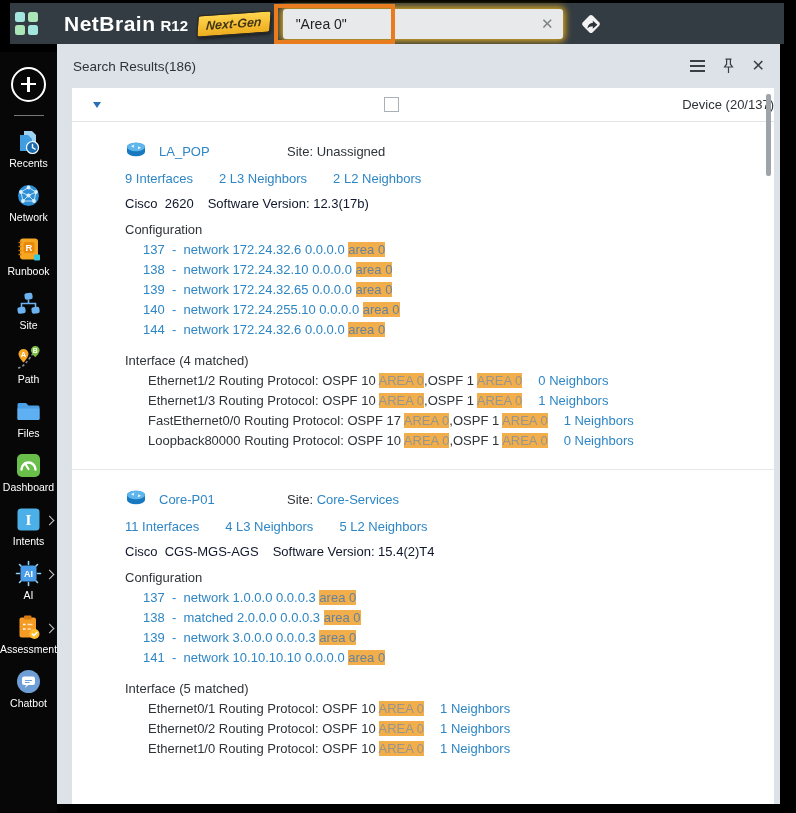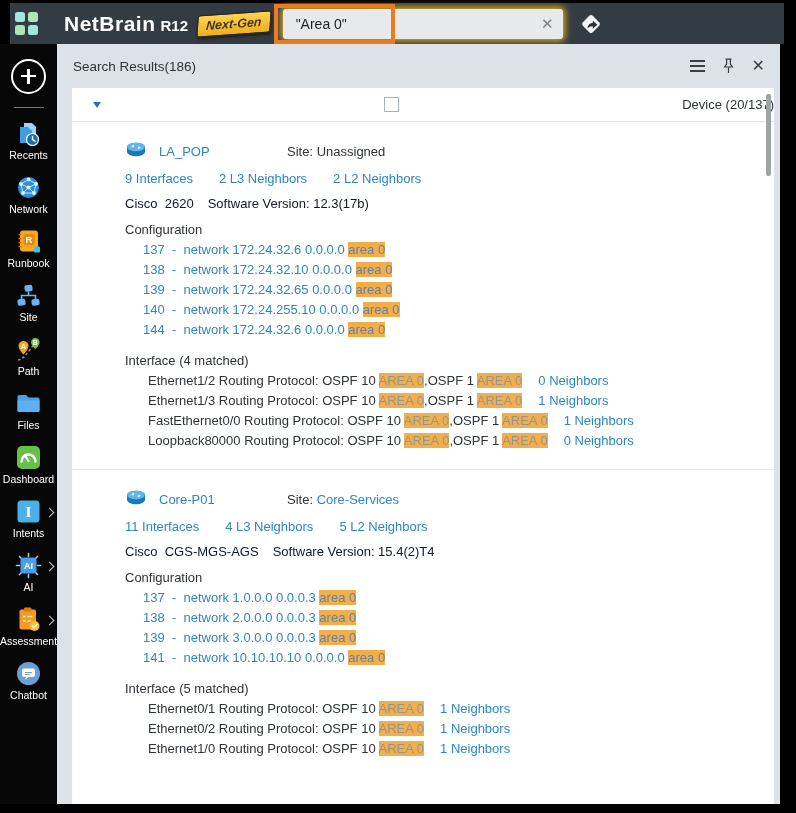--- a/index.html
+++ b/index.html
@@ -26,21 +26,21 @@
   .search-box{box-sizing:border-box;width:100%;height:100%;background:#e7e9ea;border-radius:3px;
               box-shadow:0 0 7px 2px rgba(250,190,25,.9);display:flex;align-items:center;cursor:text;}
   .search-text{margin-left:13px;font-size:14px;color:#1d2126;}
   .search-clear{margin-left:auto;margin-right:9px;color:#7b8287;font-size:15px;cursor:pointer;line-height:1;}
   .search-clear::before{content:"✕";}
   .annotation-box{position:absolute;box-sizing:border-box;left:-9px;top:-5px;width:121px;height:40px;
                   border:4px solid #e87c1e;pointer-events:none;}
   .diamond{margin-left:13px;display:flex;cursor:pointer;}
 
   
-  .sidebar{position:absolute;left:0;top:44px;width:57px;height:760px;background:#070707;
+  .sidebar{position:absolute;left:0;top:52px;width:57px;height:760px;background:#070707;
            display:flex;flex-direction:column;align-items:center;}
   .add-btn{margin-top:15px;width:31px;height:31px;border:2.5px solid #fff;border-radius:50%;
            position:relative;cursor:pointer;}
   .add-btn::before{content:"";position:absolute;left:8px;top:14px;width:15px;height:2.4px;background:#fff;}
   .add-btn::after{content:"";position:absolute;left:14.3px;top:8px;width:2.4px;height:15px;background:#fff;}
   .side-divider{margin-top:13px;width:30px;border-top:1px solid #777;}
   .nav{margin-top:7px;display:flex;flex-direction:column;}
   .nav-item{position:relative;width:57px;height:54px;display:flex;flex-direction:column;
             align-items:center;padding-top:4px;box-sizing:border-box;cursor:pointer;}
   .nav-item .icon{height:28px;display:flex;align-items:center;}
@@ -314,21 +314,21 @@
             <div class="config-line"><span>137</span><span>  -  </span><span>network 172.24.32.6 0.0.0.0 </span><span class="hl-config">area 0</span></div>
             <div class="config-line"><span>138</span><span>  -  </span><span>network 172.24.32.10 0.0.0.0 </span><span class="hl-config">area 0</span></div>
             <div class="config-line"><span>139</span><span>  -  </span><span>network 172.24.32.65 0.0.0.0 </span><span class="hl-config">area 0</span></div>
             <div class="config-line"><span>140</span><span>  -  </span><span>network 172.24.255.10 0.0.0.0 </span><span class="hl-config">area 0</span></div>
             <div class="config-line"><span>144</span><span>  -  </span><span>network 172.24.32.6 0.0.0.0 </span><span class="hl-config">area 0</span></div>
           </div>
     <div class="section-label">Interface (4 matched)</div>
     <div class="iface-lines">
             <div class="iface-line"><span>Ethernet1/2 Routing Protocol: OSPF 10 </span><span class="hl-iface">AREA 0</span><span>,OSPF 1 </span><span class="hl-iface">AREA 0</span><span class="link neighbors">0 Neighbors</span></div>
             <div class="iface-line"><span>Ethernet1/3 Routing Protocol: OSPF 10 </span><span class="hl-iface">AREA 0</span><span>,OSPF 1 </span><span class="hl-iface">AREA 0</span><span class="link neighbors">1 Neighbors</span></div>
-            <div class="iface-line"><span>FastEthernet0/0 Routing Protocol: OSPF 10 </span><span class="hl-iface">AREA 0</span><span>,OSPF 1 </span><span class="hl-iface">AREA 0</span><span class="link neighbors">1 Neighbors</span></div>
+            <div class="iface-line"><span>FastEthernet0/0 Routing Protocol: OSPF 17 </span><span class="hl-iface">AREA 0</span><span>,OSPF 1 </span><span class="hl-iface">AREA 0</span><span class="link neighbors">1 Neighbors</span></div>
             <div class="iface-line"><span>Loopback80000 Routing Protocol: OSPF 10 </span><span class="hl-iface">AREA 0</span><span>,OSPF 1 </span><span class="hl-iface">AREA 0</span><span class="link neighbors">0 Neighbors</span></div>
           </div>
 
   </div>
 <div class="device-sep"></div>
   <div class="device-block">
     <div class="dev-header">
       <span class="router-icon">
         <svg width="22" height="17" viewBox="0 0 22 17">
           <path d="M2 6a9 4.2 0 0 1 18 0v5a9 4.2 0 0 1-18 0z" fill="#1879c0"></path>
@@ -340,21 +340,21 @@
     </div>
     <div class="dev-links">
             <span class="link">11 Interfaces</span>
             <span class="link">4 L3 Neighbors</span>
             <span class="link">5 L2 Neighbors</span>
           </div>
     <div class="dev-model"><span>Cisco  CGS-MGS-AGS</span><span class="software">Software Version: 15.4(2)T4</span></div>
     <div class="section-label">Configuration</div>
     <div class="config-lines">
             <div class="config-line"><span>137</span><span>  -  </span><span>network 1.0.0.0 0.0.0.3 </span><span class="hl-config">area 0</span></div>
-            <div class="config-line"><span>138</span><span>  -  </span><span>network 2.0.0.0 0.0.0.3 </span><span class="hl-config">area 0</span></div>
+            <div class="config-line"><span>138</span><span>  -  </span><span>matched 2.0.0.0 0.0.0.3 </span><span class="hl-config">area 0</span></div>
             <div class="config-line"><span>139</span><span>  -  </span><span>network 3.0.0.0 0.0.0.3 </span><span class="hl-config">area 0</span></div>
             <div class="config-line"><span>141</span><span>  -  </span><span>network 10.10.10.10 0.0.0.0 </span><span class="hl-config">area 0</span></div>
           </div>
     <div class="section-label">Interface (5 matched)</div>
     <div class="iface-lines">
             <div class="iface-line"><span>Ethernet0/1 Routing Protocol: OSPF 10 </span><span class="hl-iface">AREA 0</span><span class="link neighbors">1 Neighbors</span></div>
             <div class="iface-line"><span>Ethernet0/2 Routing Protocol: OSPF 10 </span><span class="hl-iface">AREA 0</span><span class="link neighbors">1 Neighbors</span></div>
             <div class="iface-line"><span>Ethernet1/0 Routing Protocol: OSPF 10 </span><span class="hl-iface">AREA 0</span><span class="link neighbors">1 Neighbors</span></div>
           </div>
 

